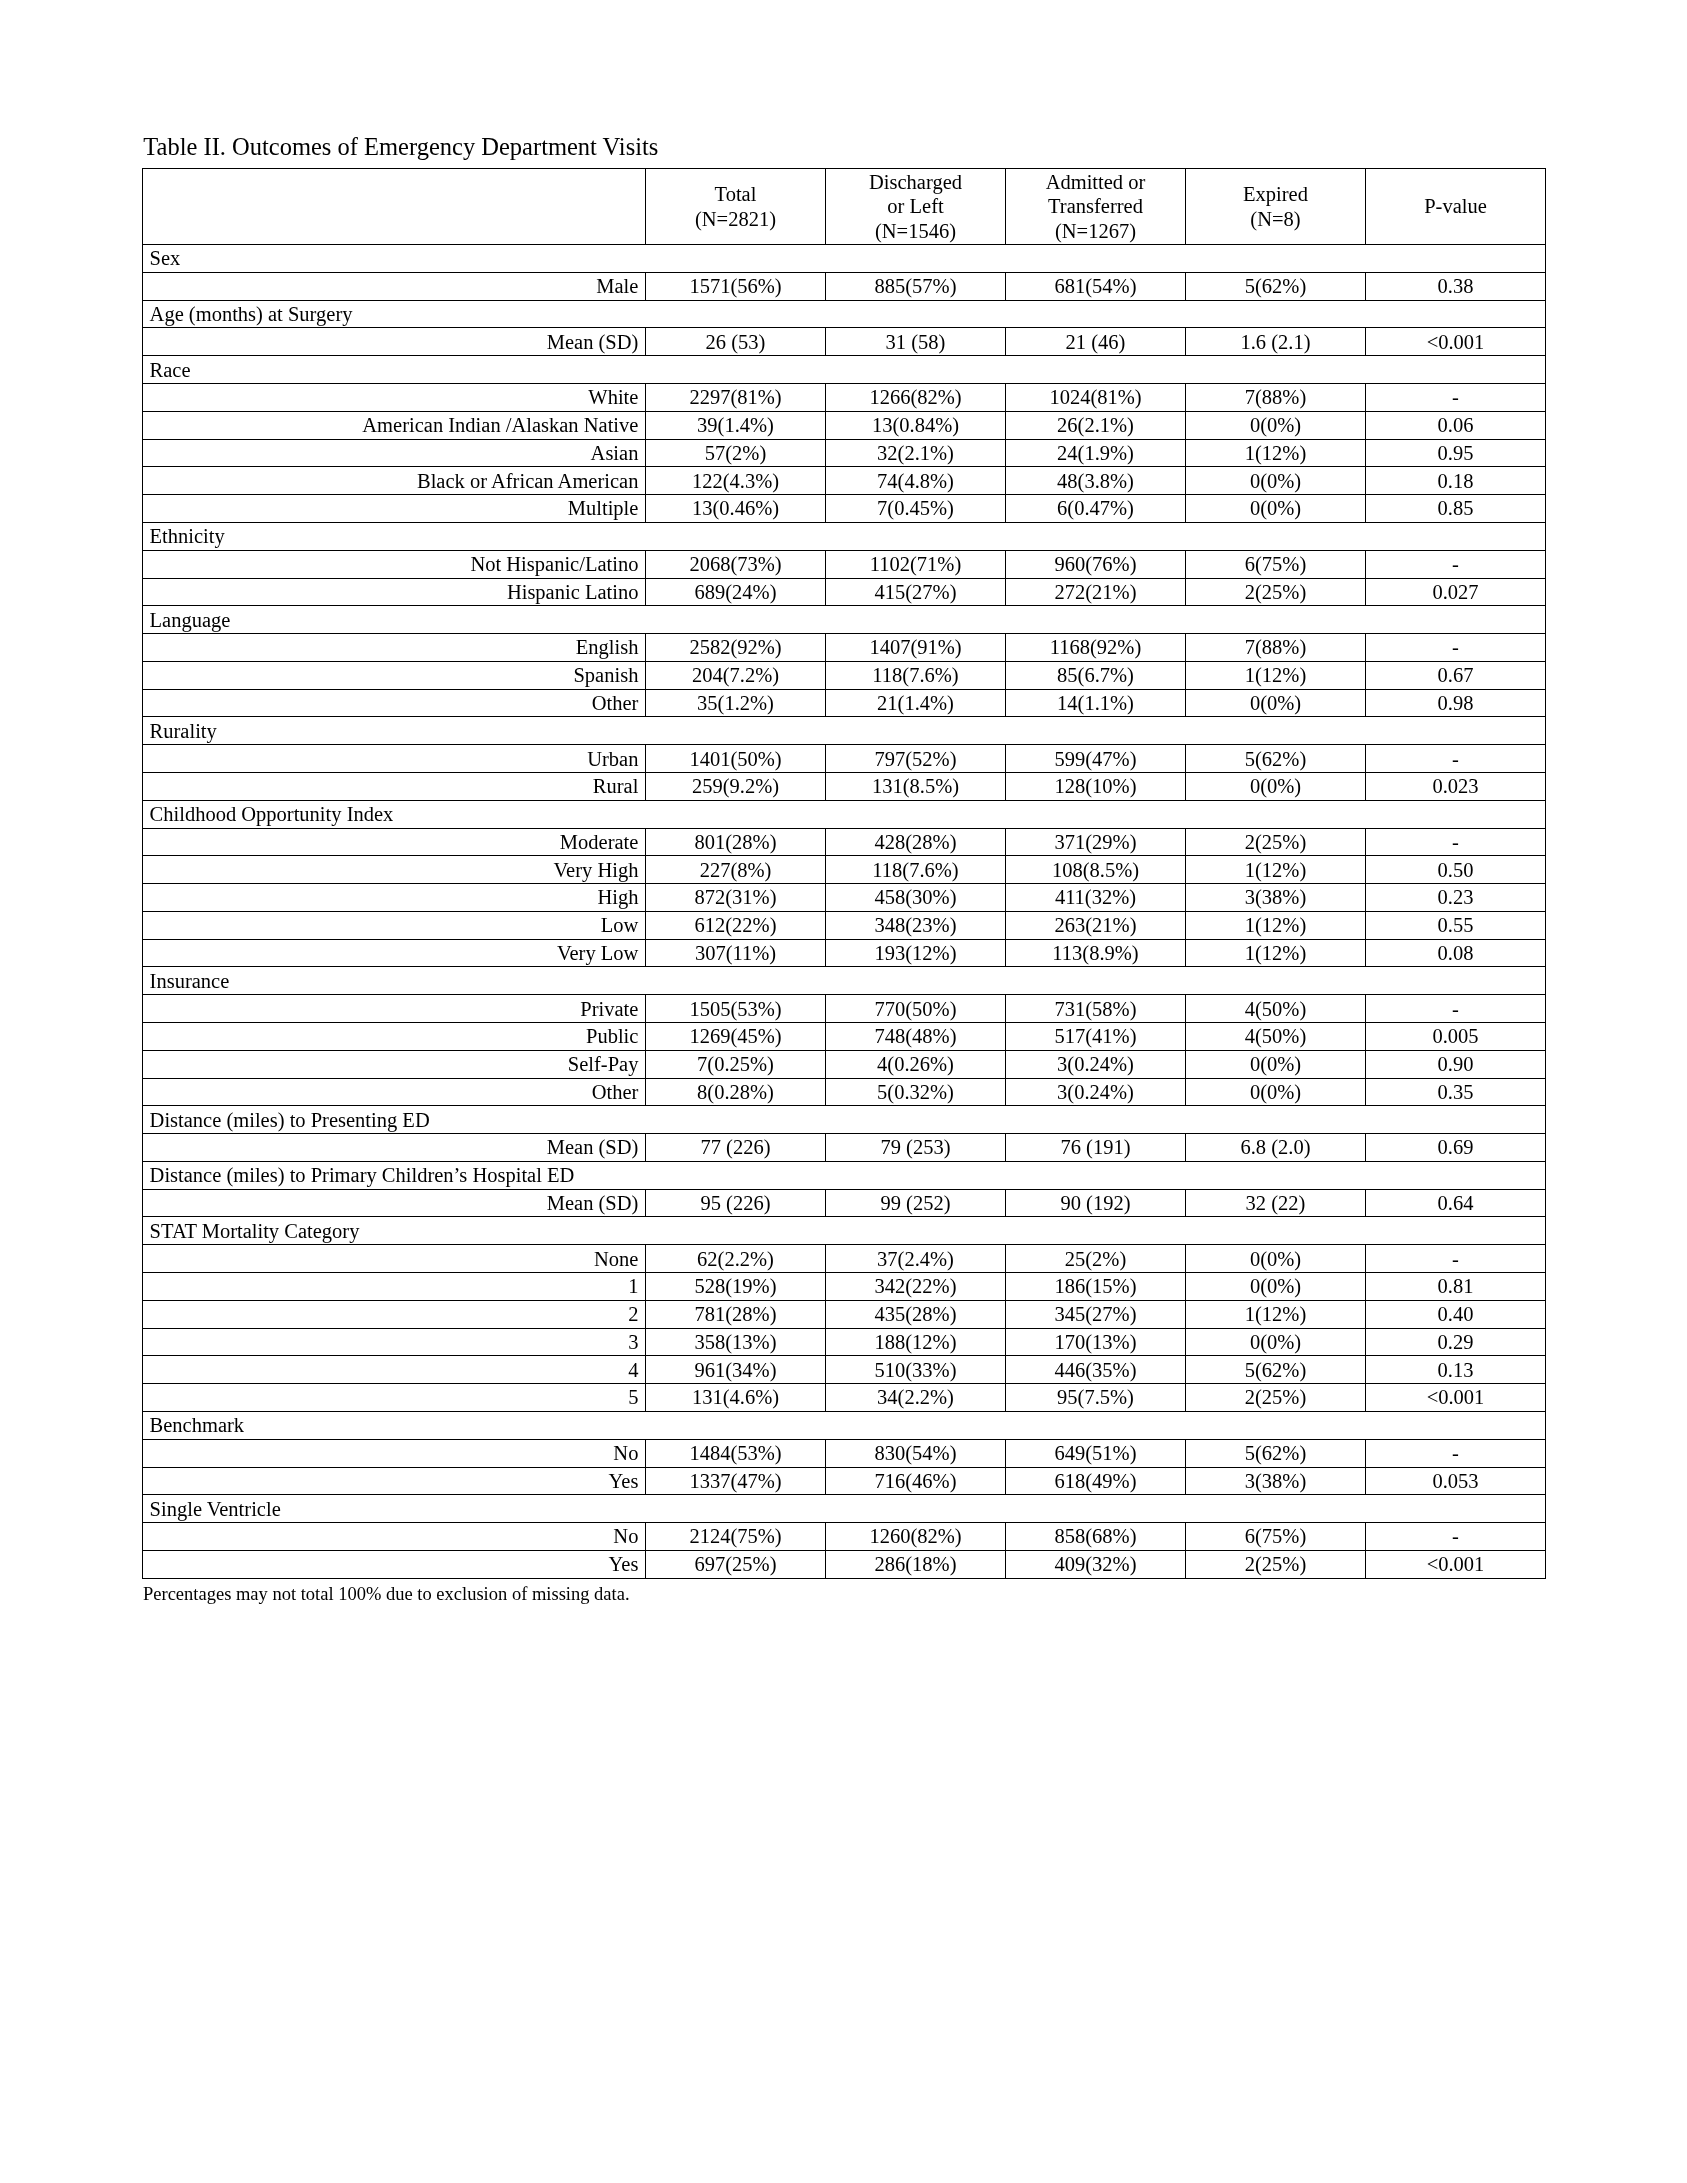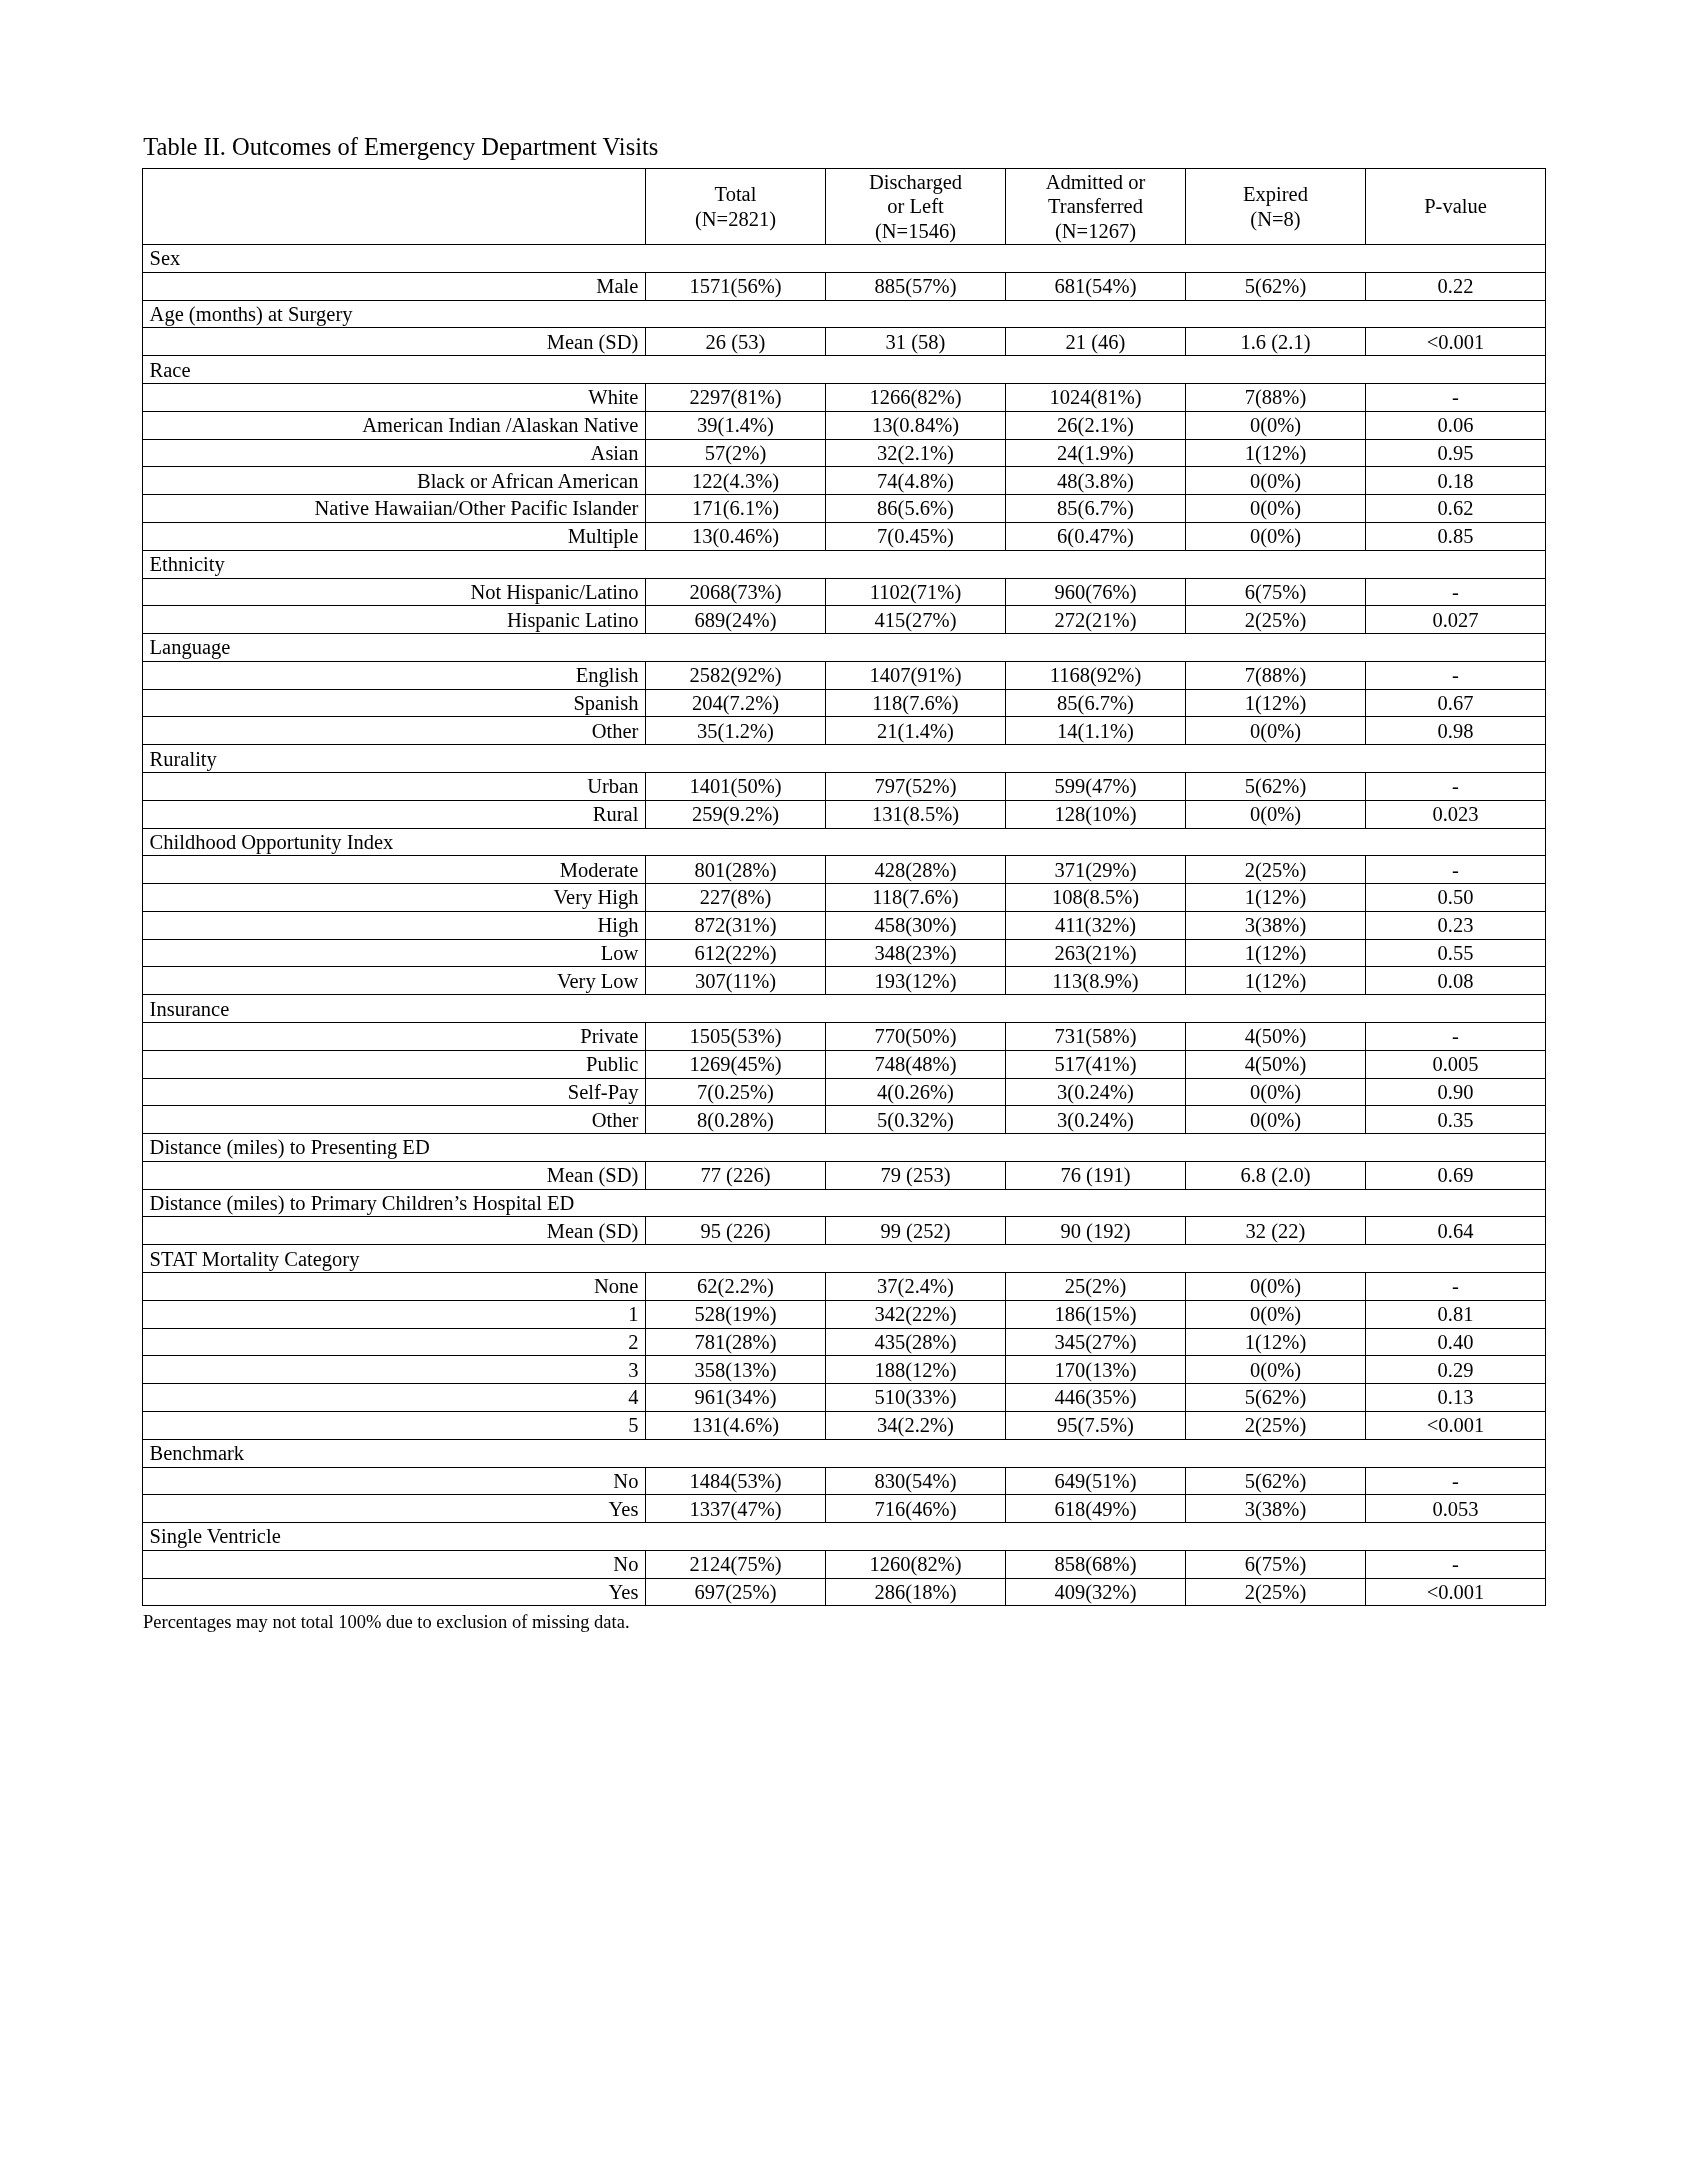--- a/index.html
+++ b/index.html
@@ -118,21 +118,21 @@
     <tbody>
         <tr class="section-row">
           <td colspan="6">Sex</td>
         </tr>
         <tr>
           <td class="row-label">Male</td>
           <td class="cell-val">1571(56%)</td>
           <td class="cell-val">885(57%)</td>
           <td class="cell-val">681(54%)</td>
           <td class="cell-val">5(62%)</td>
-          <td class="cell-val">0.22</td>
+          <td class="cell-val">0.38</td>
         </tr>
         <tr class="section-row">
           <td colspan="6">Age (months) at Surgery</td>
         </tr>
         <tr>
           <td class="row-label">Mean (SD)</td>
           <td class="cell-val">26 (53)</td>
           <td class="cell-val">31 (58)</td>
           <td class="cell-val">21 (46)</td>
           <td class="cell-val">1.6 (2.1)</td>
@@ -167,28 +167,20 @@
         </tr>
         <tr>
           <td class="row-label">Black or African American</td>
           <td class="cell-val">122(4.3%)</td>
           <td class="cell-val">74(4.8%)</td>
           <td class="cell-val">48(3.8%)</td>
           <td class="cell-val">0(0%)</td>
           <td class="cell-val">0.18</td>
         </tr>
         <tr>
-          <td class="row-label">Native Hawaiian/Other Pacific Islander</td>
-          <td class="cell-val">171(6.1%)</td>
-          <td class="cell-val">86(5.6%)</td>
-          <td class="cell-val">85(6.7%)</td>
-          <td class="cell-val">0(0%)</td>
-          <td class="cell-val">0.62</td>
-        </tr>
-        <tr>
           <td class="row-label">Multiple</td>
           <td class="cell-val">13(0.46%)</td>
           <td class="cell-val">7(0.45%)</td>
           <td class="cell-val">6(0.47%)</td>
           <td class="cell-val">0(0%)</td>
           <td class="cell-val">0.85</td>
         </tr>
         <tr class="section-row">
           <td colspan="6">Ethnicity</td>
         </tr>

